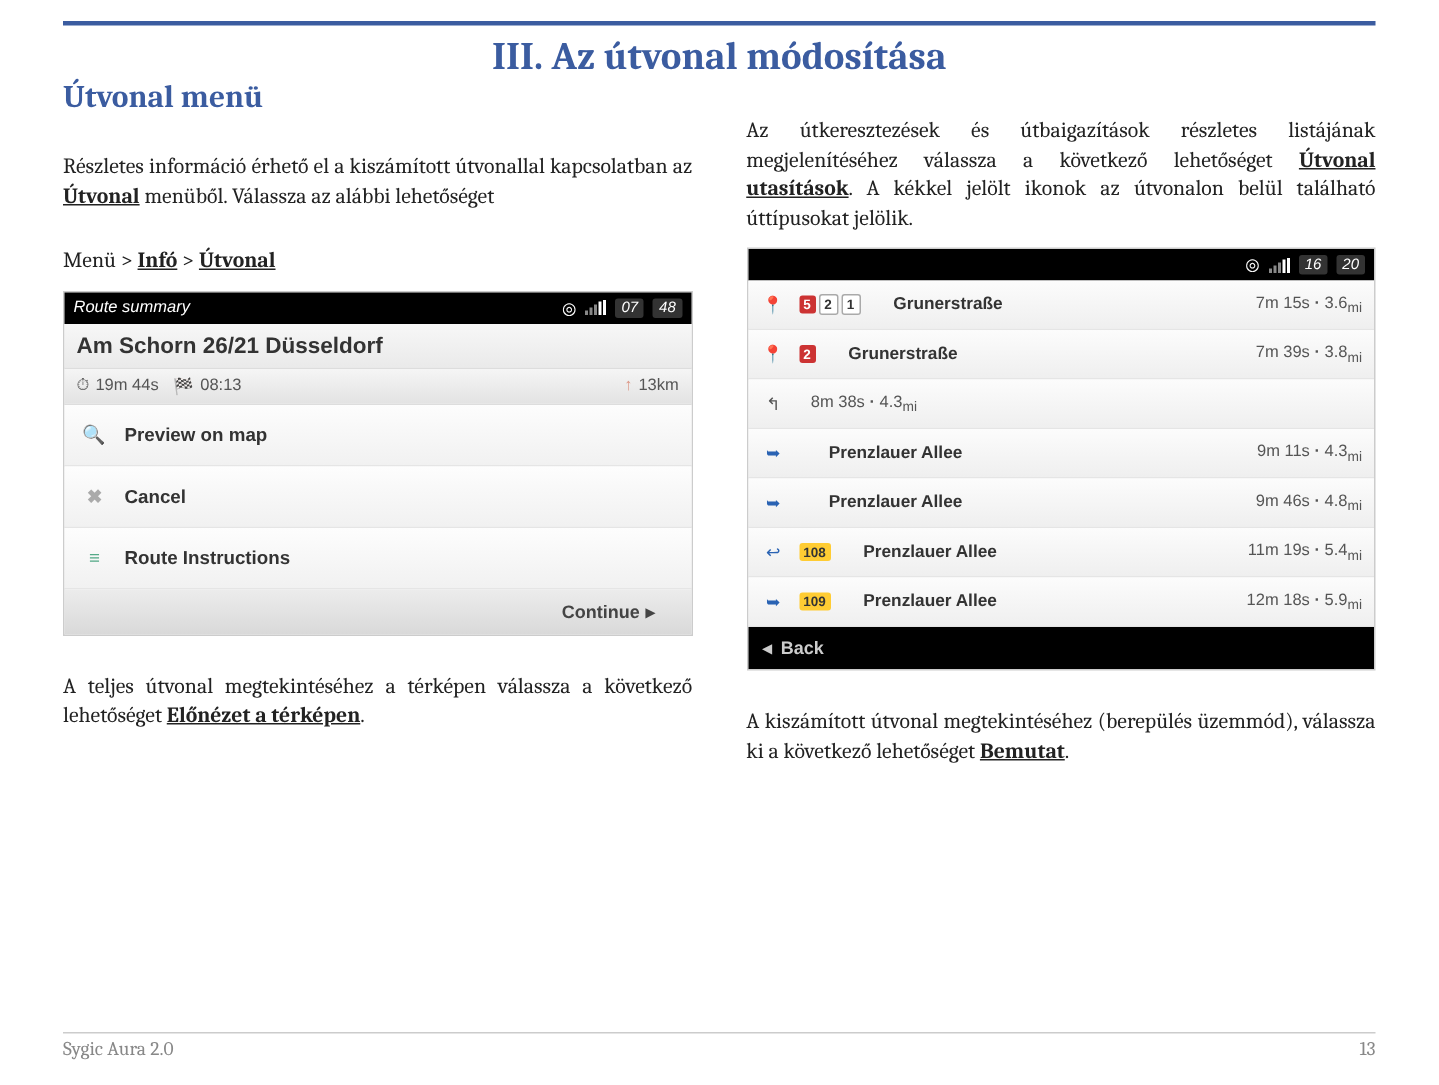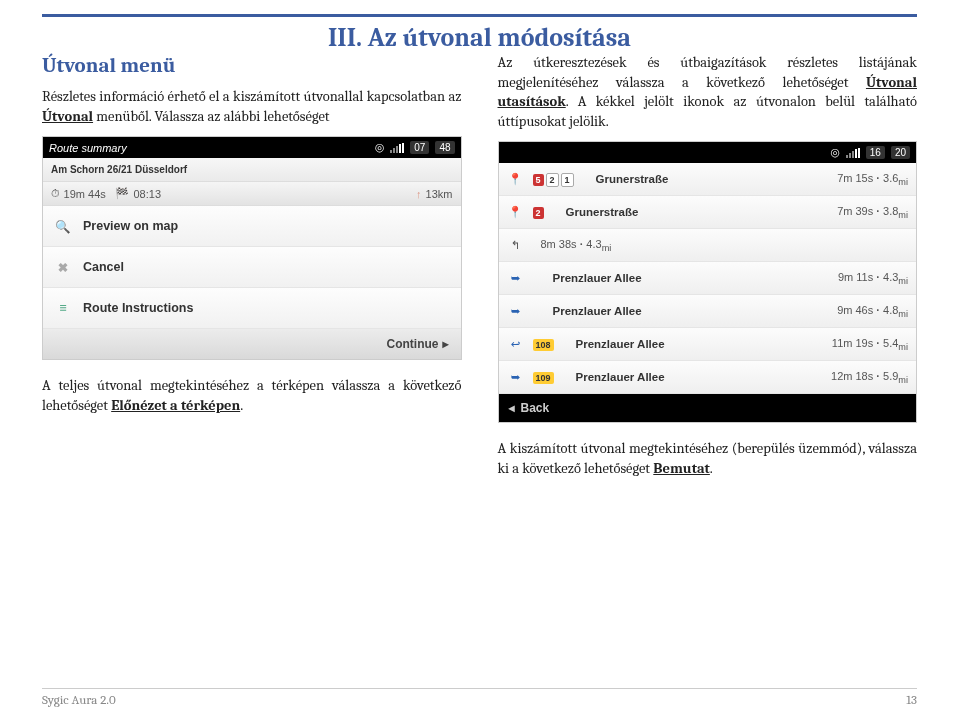--- a/index.html
+++ b/index.html
@@ -35,20 +35,21 @@
   .section-heading {
     color: #3b5ca0;
     font-size: 21px;
     font-weight: bold;
     margin-bottom: 10px;
   }
   .para {
     text-align: justify;
     line-height: 1.35;
     margin-bottom: 10px;
+    margin-top: 24px;
   }
   .bold-link { font-weight: bold; text-decoration: underline; }
 
   
   .phone-shot {
     width: 100%;
     font-family: Arial, Helvetica, sans-serif;
     font-size: 12px;
     color: #333;
     margin: 6px 0 16px 0;
@@ -71,27 +72,27 @@
     align-items: flex-end;
     height: 10px;
   }
   .signal span { width: 2px; background: #888; }
   .signal span:nth-child(1){height:3px}
   .signal span:nth-child(2){height:5px}
   .signal span:nth-child(3){height:7px}
   .signal span:nth-child(4){height:9px;background:#fff}
   .signal span:nth-child(5){height:10px;background:#fff}
   .bb-box {
-    background:#333;color:#fff;padding:1px 4px;border-radius:2px;font-size:10px;
+    background:#333;color:#fff;padding:1px 4px;border-radius:2px;font-size:10px;font-style:italic;
   }
   .addr-row {
     background: linear-gradient(#f7f7f7,#eaeaea);
     padding: 6px 8px;
     font-weight: bold;
-    font-size: 10px;
+    font-size: 15px;
     border-bottom: 1px solid #ddd;
   }
   .stats-row {
     background: linear-gradient(#f5f5f5,#e3e3e3);
     padding: 5px 8px;
     display: flex;
     gap: 10px;
     font-size: 11px;
     color:#555;
     border-bottom: 1px solid #ddd;
@@ -107,21 +108,21 @@
     gap: 10px;
     font-weight: bold;
     font-size: 12.5px;
   }
   .mi-icon {
     width: 20px; height: 20px; display:flex;align-items:center;justify-content:center;
     color:#666;
   }
   .continue-bar {
     text-align: right;
-    padding: 8px 12px;
+    padding: 8px 24px;
     background: linear-gradient(#ececec,#d9d9d9);
     font-weight: bold;
     color:#444;
     font-size: 12px;
     display:flex;justify-content:flex-end;align-items:center;gap:4px;
   }
 
   
   .instr-row {
     display:flex;
@@ -177,20 +178,23 @@
 <div class="top-rule"></div>
 <div class="page-title">III. Az útvonal módosítása</div>
 
 <div class="columns">
 
   <div class="col">
     <div class="section-heading">Útvonal menü</div>
     <div class="para">
       <span>Részletes információ érhető el a kiszámított útvonallal kapcsolatban az </span><span class="bold-link">Útvonal</span><span> menüből. Válassza az alábbi lehetőséget</span>
     </div>
+    <div class="para">
+      <span>Menü &gt; </span><span class="bold-link">Infó</span><span> &gt; </span><span class="bold-link">Útvonal</span>
+    </div>
 
     <div class="phone-shot">
       <div class="black-bar">
         <span class="bb-label">Route summary</span>
         <span class="bb-spacer"></span>
         <span>◎</span>
         <div class="signal">
             <span></span>
             <span></span>
             <span></span>

